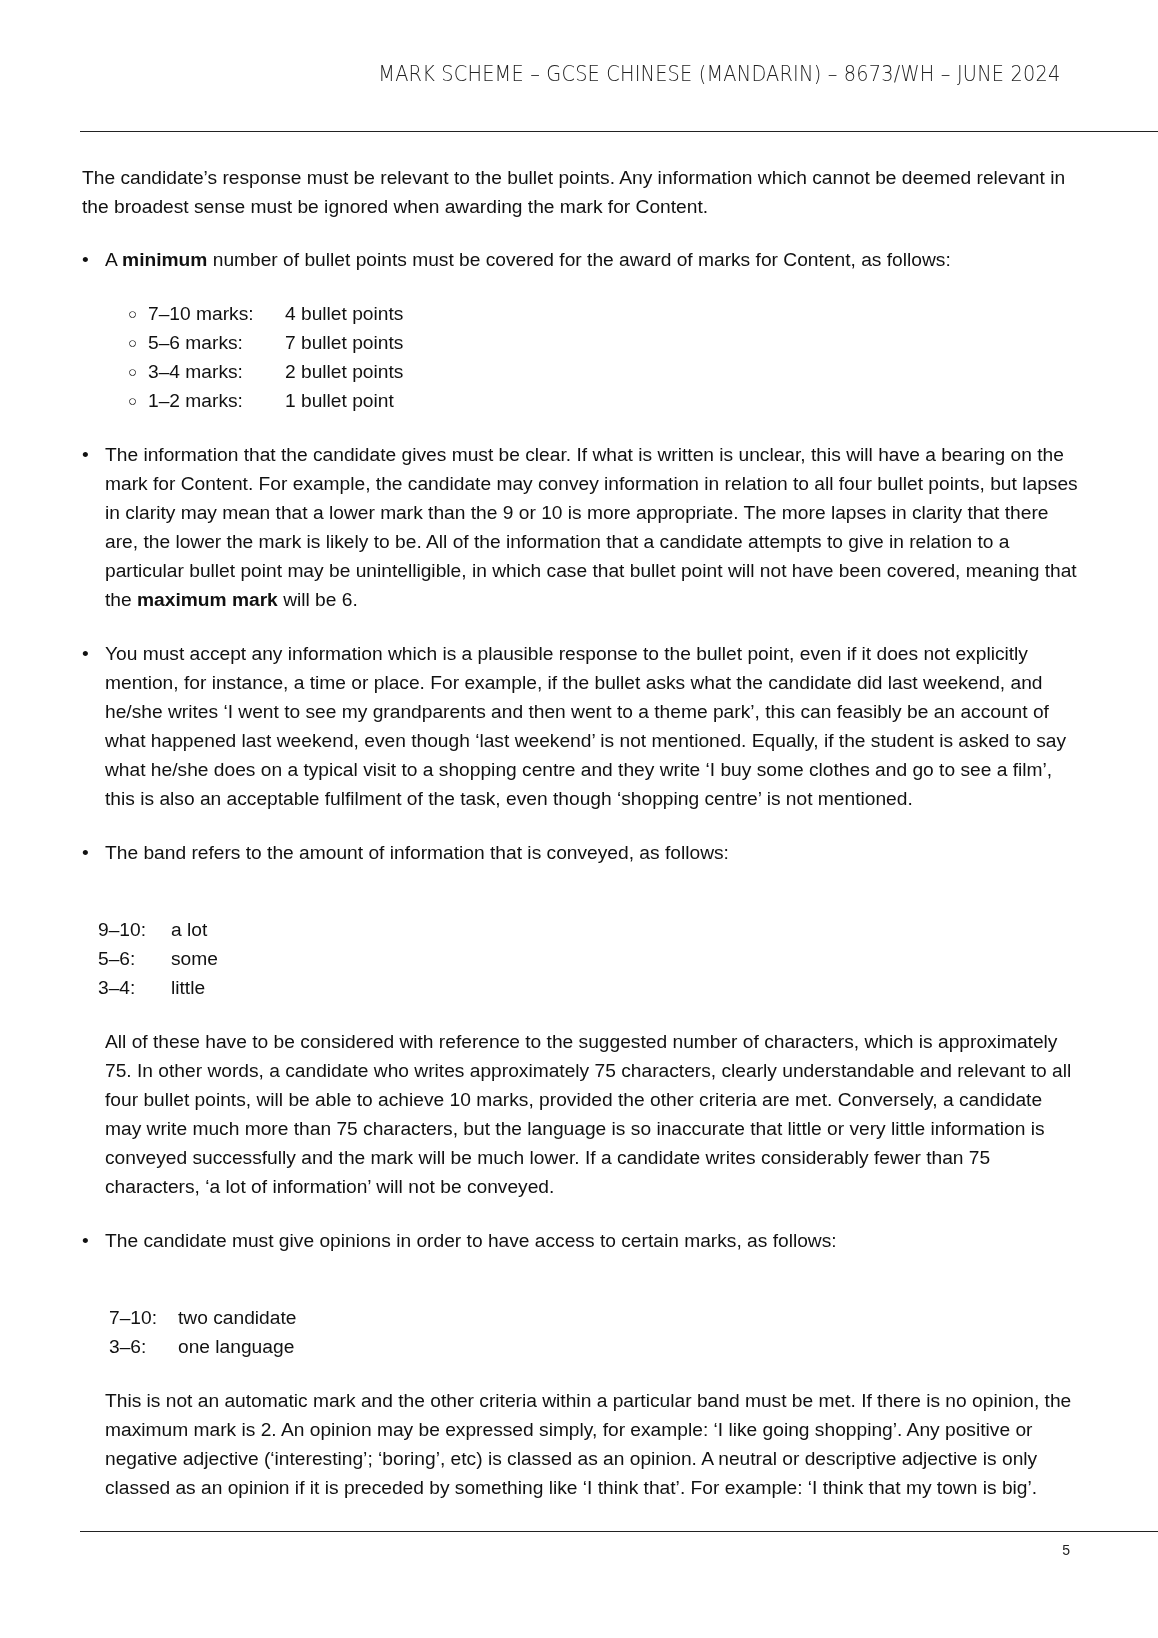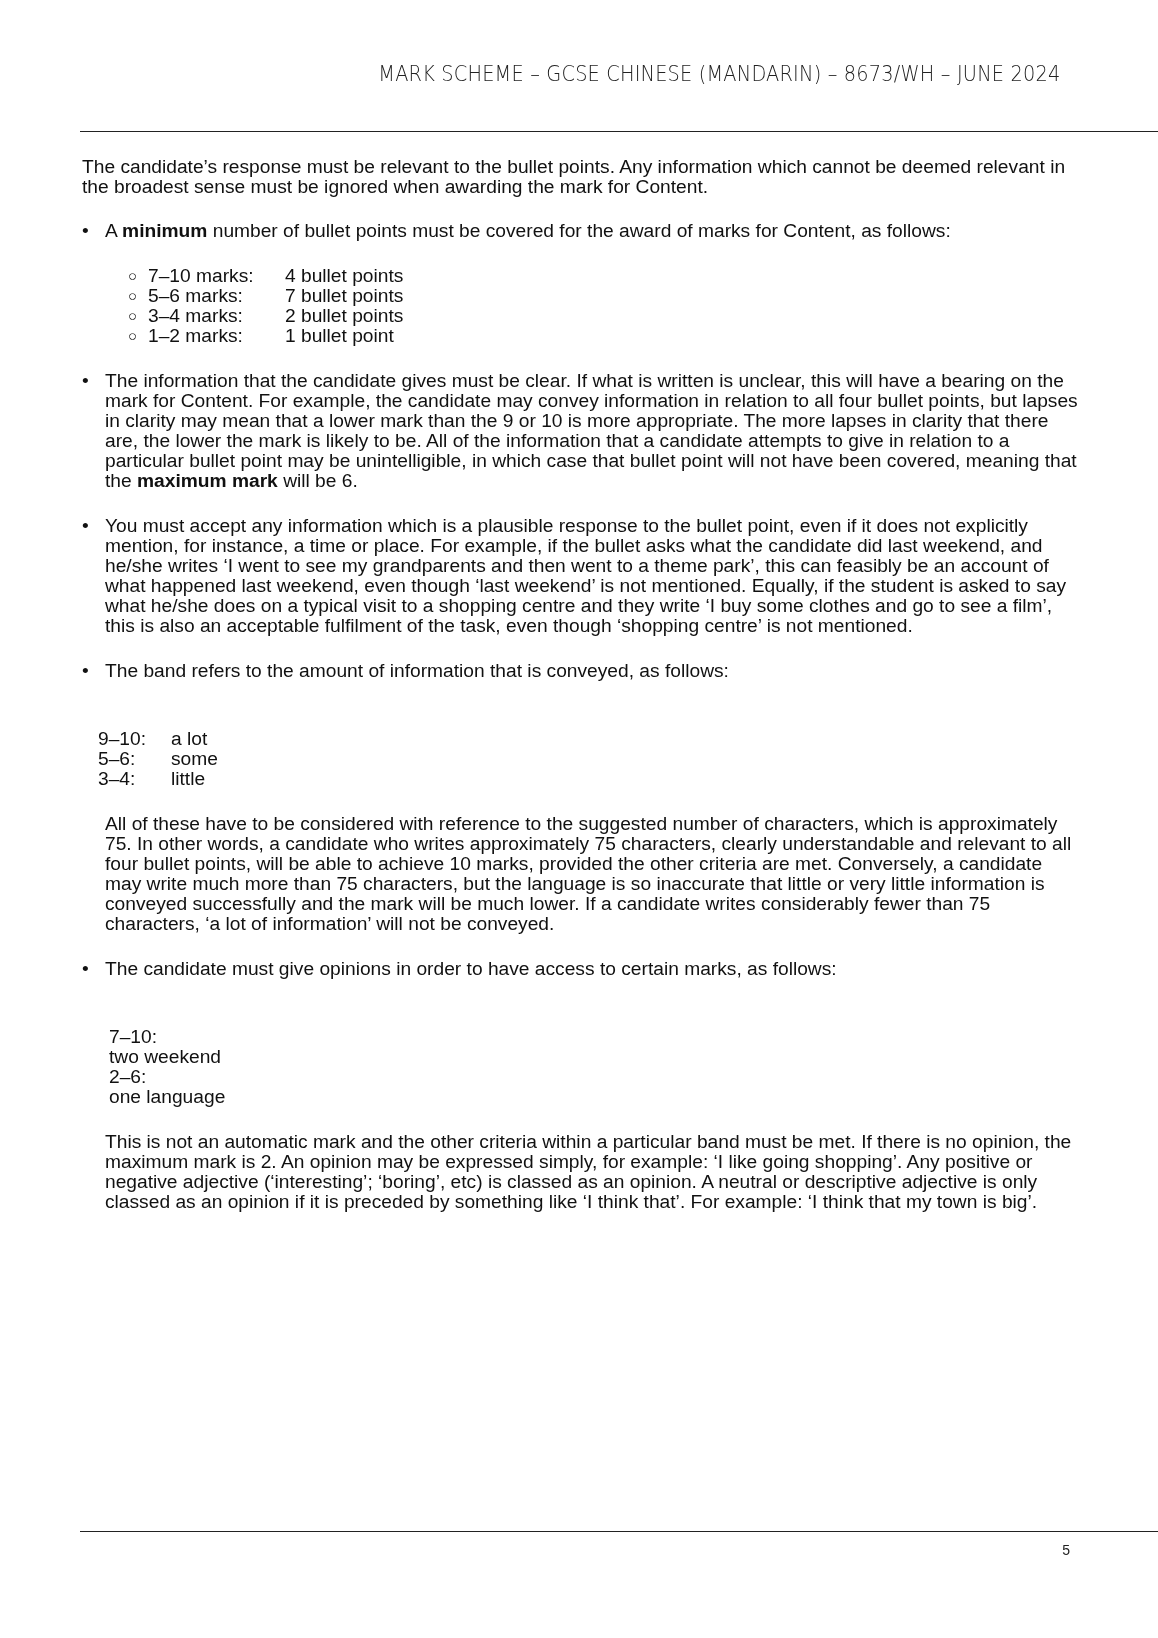--- a/index.html
+++ b/index.html
@@ -4,37 +4,37 @@
 <style>
   html, body { margin: 0; padding: 0; background: #ffffff; }
   body { width: 1158px; height: 1638px; position: relative; overflow: hidden;
          font-family: "Liberation Sans", sans-serif; color: #111; }
   .header-title { position: absolute; top: 62px; right: 98px;
          font-family: "DejaVu Sans", sans-serif; font-size: 21px; font-weight: 300;
          letter-spacing: 0.2px; color: #222; transform: scaleX(0.92); transform-origin: right center; white-space: nowrap; }
   .rule { position: absolute; left: 80px; right: 0; height: 1px; background: #222; }
   .rule.top { top: 131px; }
   .rule.bottom { top: 1531px; }
-  .content { position: absolute; left: 82px; top: 157px; width: 1000px;
-             font-size: 19.2px; line-height: 20px; }
+  .content { position: absolute; left: 82px; top: 163px; width: 1000px;
+             font-size: 19.2px; line-height: 29px; }
   p { margin: 0; }
   .intro { margin-bottom: 24px; }
   .bullet { position: relative; padding-left: 23px; margin-bottom: 25px; }
   .bullet > .dot { position: absolute; left: 0; top: 0; }
   b { font-weight: bold; }
   .sublist { margin: 25px 0 0 23px; }
   .subrow { display: flex; }
   .subrow .circ { width: 20px; font-size: 15px; }
   .subrow .k { width: 137px; }
   .band-table { margin: 48px 0 25px 16px; }
   .band-row { display: flex; }
   .band-row .k { width: 73px; }
   .para { margin: 0 0 25px 23px; }
   .op-table { margin: 48px 0 25px 27px; }
-  .op-row { display: flex; flex-direction: column; }
+  .op-row { display: flex; }
   .op-row .k { width: 69px; }
   .page-num { position: absolute; top: 1542px; right: 88px; font-size: 14px; color: #222; }
 </style>
 </head>
 <body>
 
 <div class="header-title">MARK SCHEME – GCSE CHINESE (MANDARIN) – 8673/WH – JUNE 2024</div>
 <div class="rule top"></div>
 
 <div class="content">
@@ -97,24 +97,24 @@
   </div>
   <p class="para">All of these have to be considered with reference to the suggested number of characters, which is approximately 75.  In other words, a candidate who writes approximately 75 characters, clearly understandable and relevant to all four bullet points, will be able to achieve 10 marks, provided the other criteria are met.  Conversely, a candidate may write much more than 75 characters, but the language is so inaccurate that little or very little information is conveyed successfully and the mark will be much lower.  If a candidate writes considerably fewer than 75 characters, ‘a lot of information’ will not be conveyed.</p>
 
   <div class="bullet" style="margin-bottom:0">
     <span class="dot">•</span>
     <p>The candidate must give opinions in order to have access to certain marks, as follows:</p>
   </div>
   <div class="op-table">
     <div class="op-row">
         <span class="k">7–10:</span>
-        <span>two weekend</span>
+        <span>two candidate</span>
       </div>
     <div class="op-row">
-        <span class="k">2–6:</span>
+        <span class="k">3–6:</span>
         <span>one language</span>
       </div>
   </div>
   <p class="para">This is not an automatic mark and the other criteria within a particular band must be met.  If there is no opinion, the maximum mark is 2.  An opinion may be expressed simply, for example: ‘I like going shopping’.  Any positive or negative adjective (‘interesting’; ‘boring’, etc) is classed as an opinion.  A neutral or descriptive adjective is only classed as an opinion if it is preceded by something like ‘I think that’.  For example: ‘I think that my town is big’.</p>
 </div>
 
 <div class="rule bottom"></div>
 <div class="page-num">5</div>
 
 </body></html>

